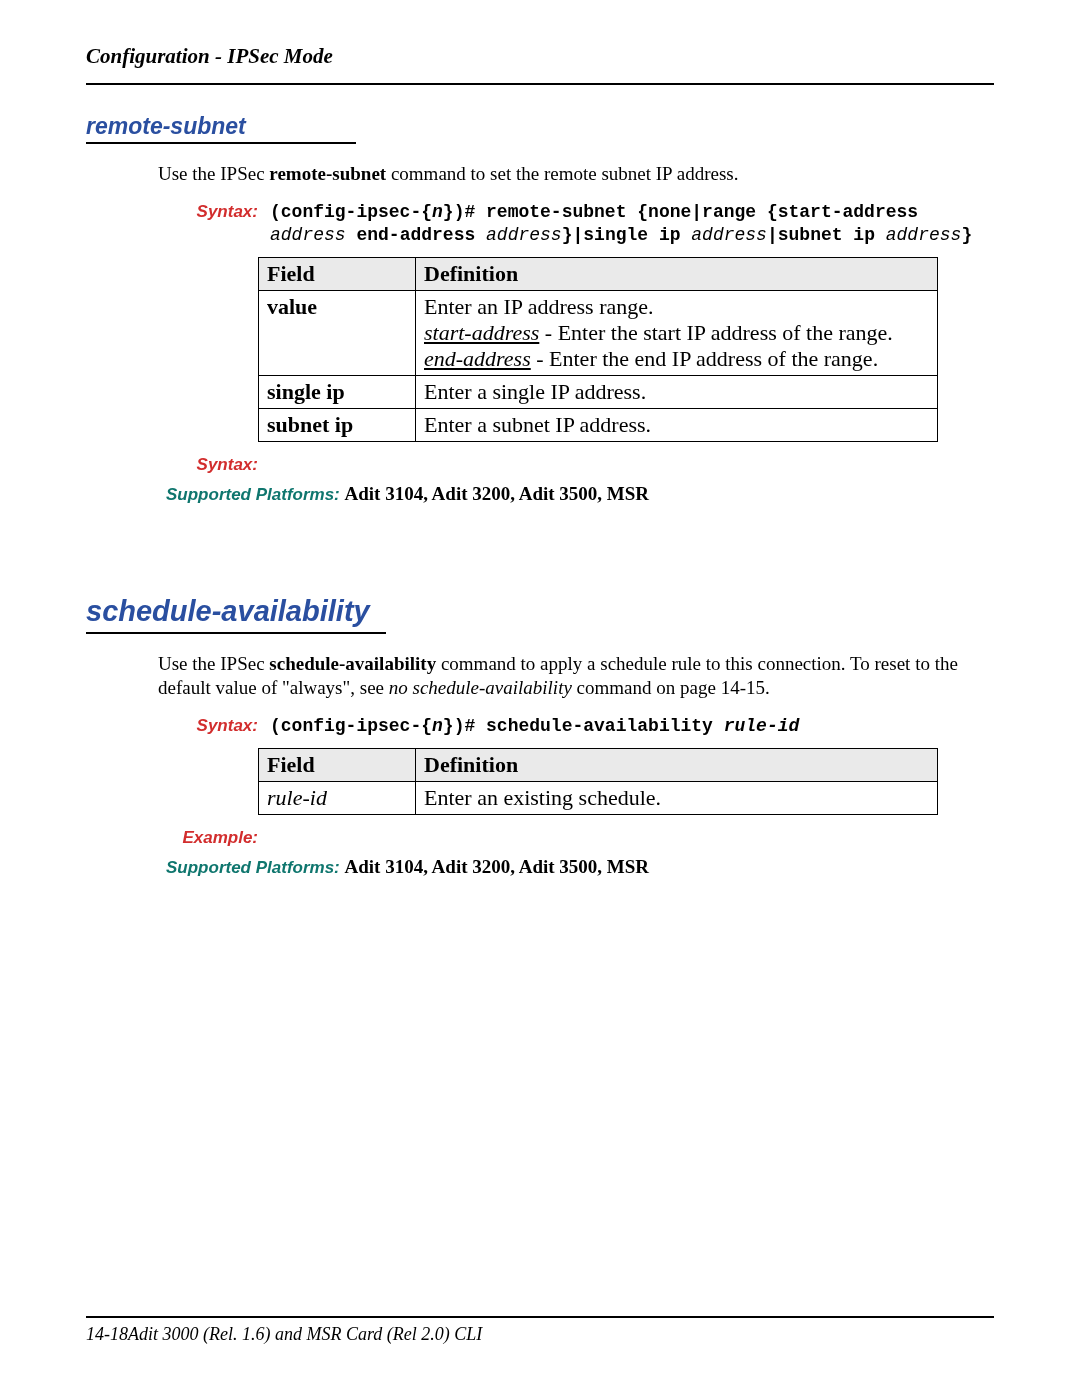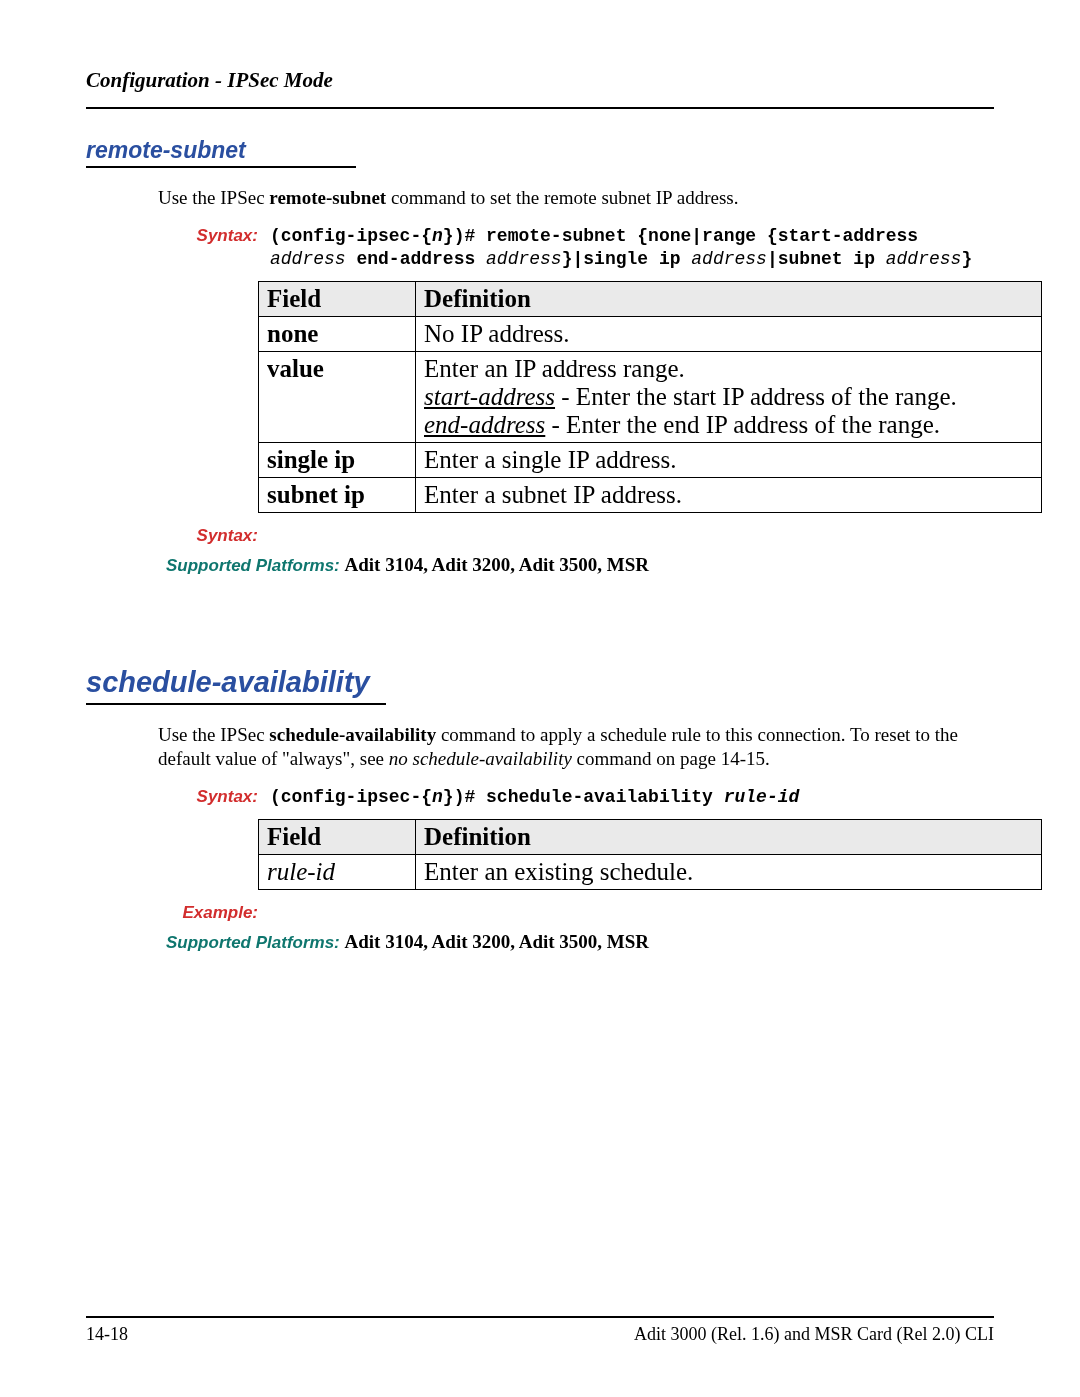--- a/index.html
+++ b/index.html
@@ -7,21 +7,21 @@
     padding: 0;
     background: #fff;
     font-family: "Times New Roman", Times, serif;
     color: #000;
   }
   .page {
     width: 1080px;
     height: 1397px;
     position: relative;
     box-sizing: border-box;
-    padding: 68px 86px 40px 86px;
+    padding: 44px 86px 40px 86px;
   }
   .running-head {
     font-style: italic;
     font-weight: bold;
     font-size: 21px;
     margin-bottom: 14px;
   }
   .rule-thick {
     border: none;
     border-top: 2px solid #000;
@@ -91,22 +91,22 @@
     font-size: 18px;
     line-height: 1.28;
   }
   .mono .b { font-weight: bold; }
   .mono .i { font-style: italic; }
   .mono .bi { font-weight: bold; font-style: italic; }
 
   table.fdef {
     border-collapse: collapse;
     margin: 10px 0 12px 172px;
-    width: 784px;
-    font-size: 25px;
+    width: 680px;
+    font-size: 22px;
   }
   table.fdef th, table.fdef td {
     border: 1px solid #000;
     padding: 3px 8px;
     text-align: left;
     vertical-align: top;
   }
   table.fdef th {
     background: #eaeaea;
     font-weight: bold;
@@ -144,21 +144,21 @@
     right: 86px;
     bottom: 52px;
   }
   .footer-rule {
     border: none;
     border-top: 2px solid #000;
     margin: 0 0 6px 0;
   }
   .footer-row {
     display: flex;
-    justify-content: space-between;
+    font-style: italic;
     font-size: 18px;
   }
 </style>
 </head>
 <body>
 
 <div class="page">
 
   <div class="running-head">Configuration - IPSec Mode</div>
   <hr class="rule-thick">
@@ -177,24 +177,20 @@
     <div class="content-col mono">
       <span class="b">(config-ipsec-{</span><span class="bi">n</span><span class="b">})# remote-subnet {none|range {start-address </span><span class="i">address</span><span class="b"> end-address </span><span class="i">address</span><span class="b">}|single ip </span><span class="i">address</span><span class="b">|subnet ip </span><span class="i">address</span><span class="b">}</span>
     </div>
   </div>
 
   <table class="fdef">
     <tbody>
         <tr>
       <th>Field</th>
       <th>Definition</th>
-    </tr>
-    <tr>
-      <td class="field">none</td>
-      <td>No IP address.</td>
     </tr>
     <tr>
       <td class="field">value</td>
       <td>
         <span class="def-line">Enter an IP address range.</span>
         <span class="def-line"><span class="it">start-address</span><span> - Enter the start IP address of the range.</span></span>
         <span class="def-line"><span class="it">end-address</span><span> - Enter the end IP address of the range.</span></span>
       </td>
     </tr>
     <tr>

